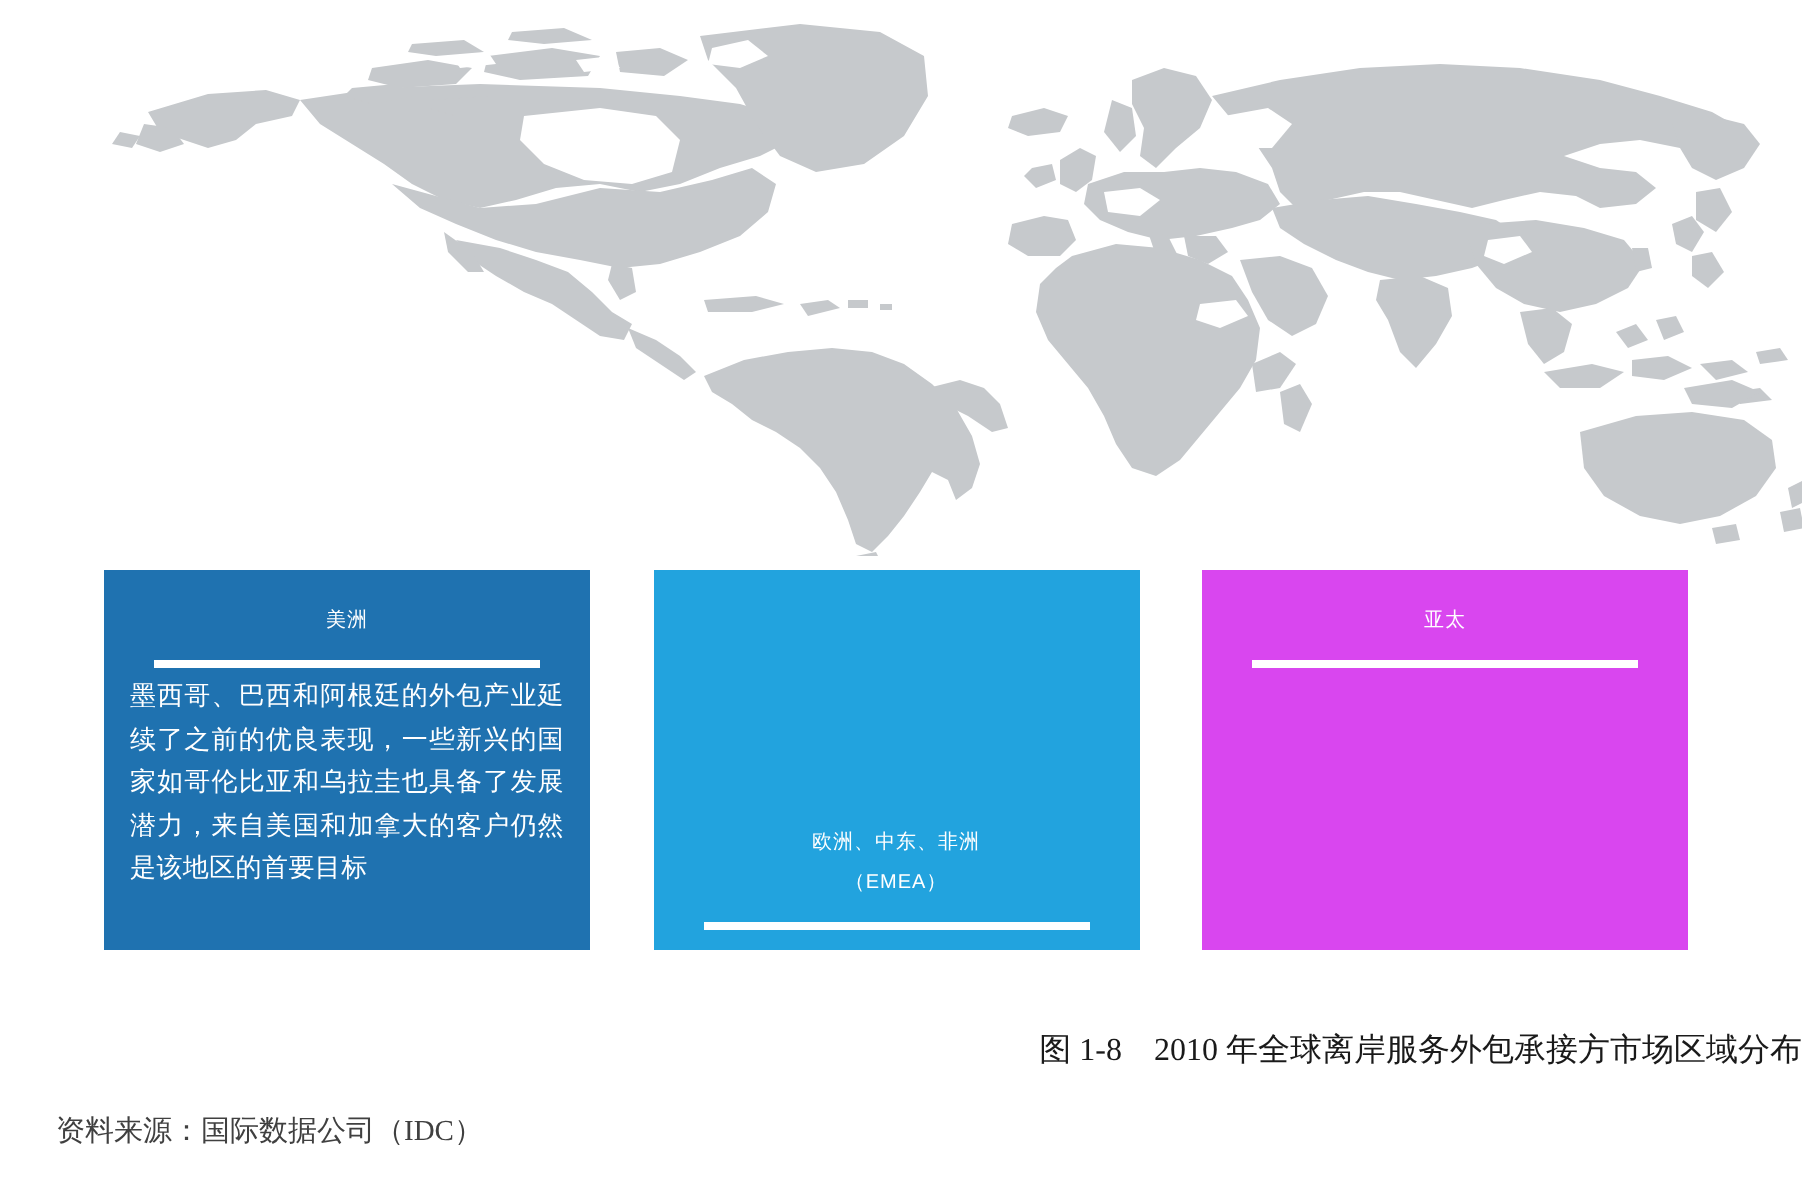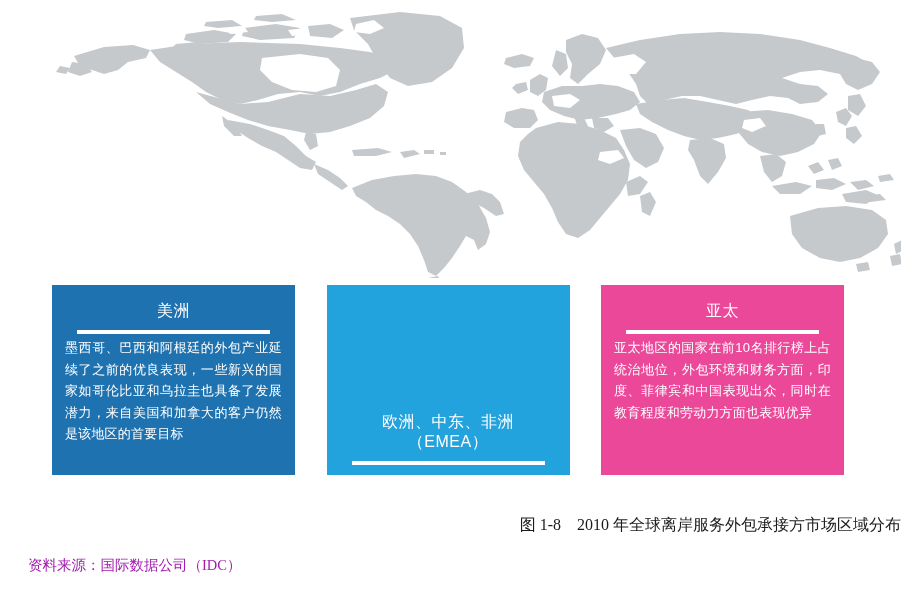--- a/index.html
+++ b/index.html
@@ -44,25 +44,25 @@
     width: 243px;
     height: 190px;
     box-sizing: border-box;
     padding: 14px 13px 10px 13px;
     display: flex;
     flex-direction: column;
     color: #ffffff;
   }
   .panel-americas  { background: #1F72B0; }
   .panel-emea      { background: #22A3DE; justify-content: flex-end; }
-  .panel-apac      { background: #ec4899; }
+  .panel-apac      { background: #d946ef; }
 
   .panel-title {
     text-align: center;
-    font-size: 16px;
+    font-size: 10px;
     line-height: 20px;
     font-weight: normal;
     letter-spacing: 0.5px;
     color: #ffffff;
     margin: 2px 0 0 0;
   }
   .panel-divider {
     height: 4px;
     background: #ffffff;
     margin: 9px 12px 0 12px;
@@ -90,21 +90,21 @@
     font-size: 16px;
     color: #1a1a1a;
     white-space: pre;
   }
   #source-note {
     position: absolute;
     left: 28px;
     top: 556px;
     font-family: "Liberation Serif", "DejaVu Serif", serif;
     font-size: 14.5px;
-    color: #a21caf;
+    color: #404040;
   }
 </style>
 </head>
 <body>
 
 <div id="map-figure">
   <svg viewBox="0 0 901 278" xmlns="http://www.w3.org/2000/svg" aria-hidden="true">
     <g fill="#C6C9CC" stroke="none">
 
       <path d="M74,56 L104,47 L133,45 L150,50 L146,58 L128,62 L118,70 L104,74 L92,70 L80,66 Z"></path>
@@ -254,20 +254,19 @@
 
   <div class="region-panel panel-emea">
     <div class="panel-title two-line">欧洲、中东、非洲</div>
     <div class="panel-title" style="margin-top:0;">（EMEA）</div>
     <div class="panel-divider"></div>
   </div>
 
   <div class="region-panel panel-apac">
     <div class="panel-title">亚太</div>
     <div class="panel-divider"></div>
-    <div class="panel-body">亚太地区的国家在前10名排行榜上占统治地位，外包环境和财务方面，印度、菲律宾和中国表现出众，同时在教育程度和劳动力方面也表现优异</div>
   </div>
 
 </div>
 
 <div id="figure-caption">图 1-8    2010 年全球离岸服务外包承接方市场区域分布</div>
 
 <div id="source-note">资料来源：国际数据公司（IDC）</div>
 
 </body></html>

